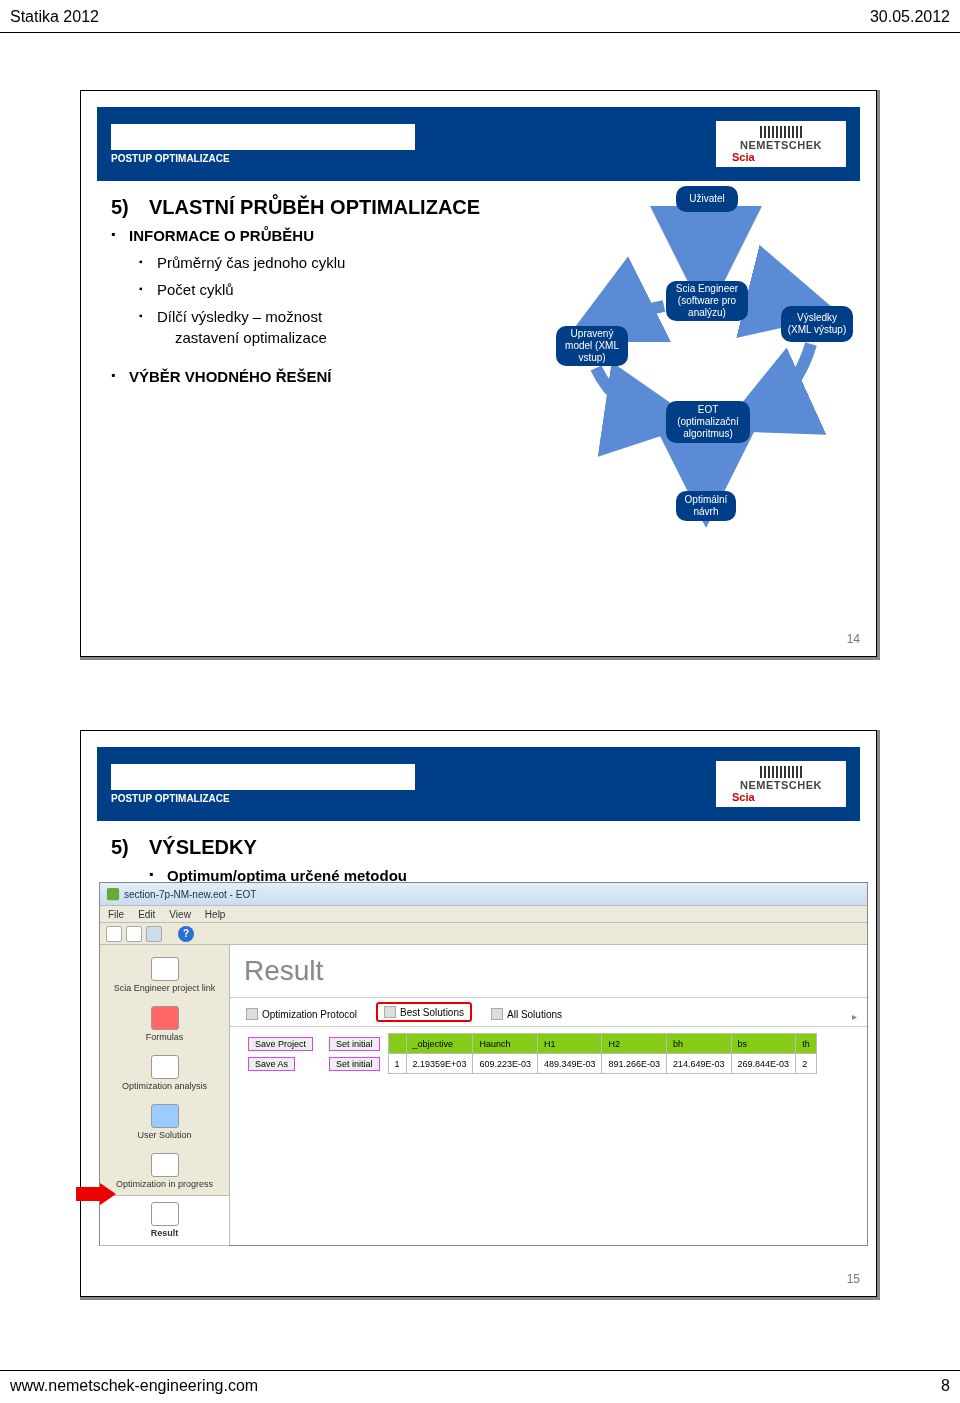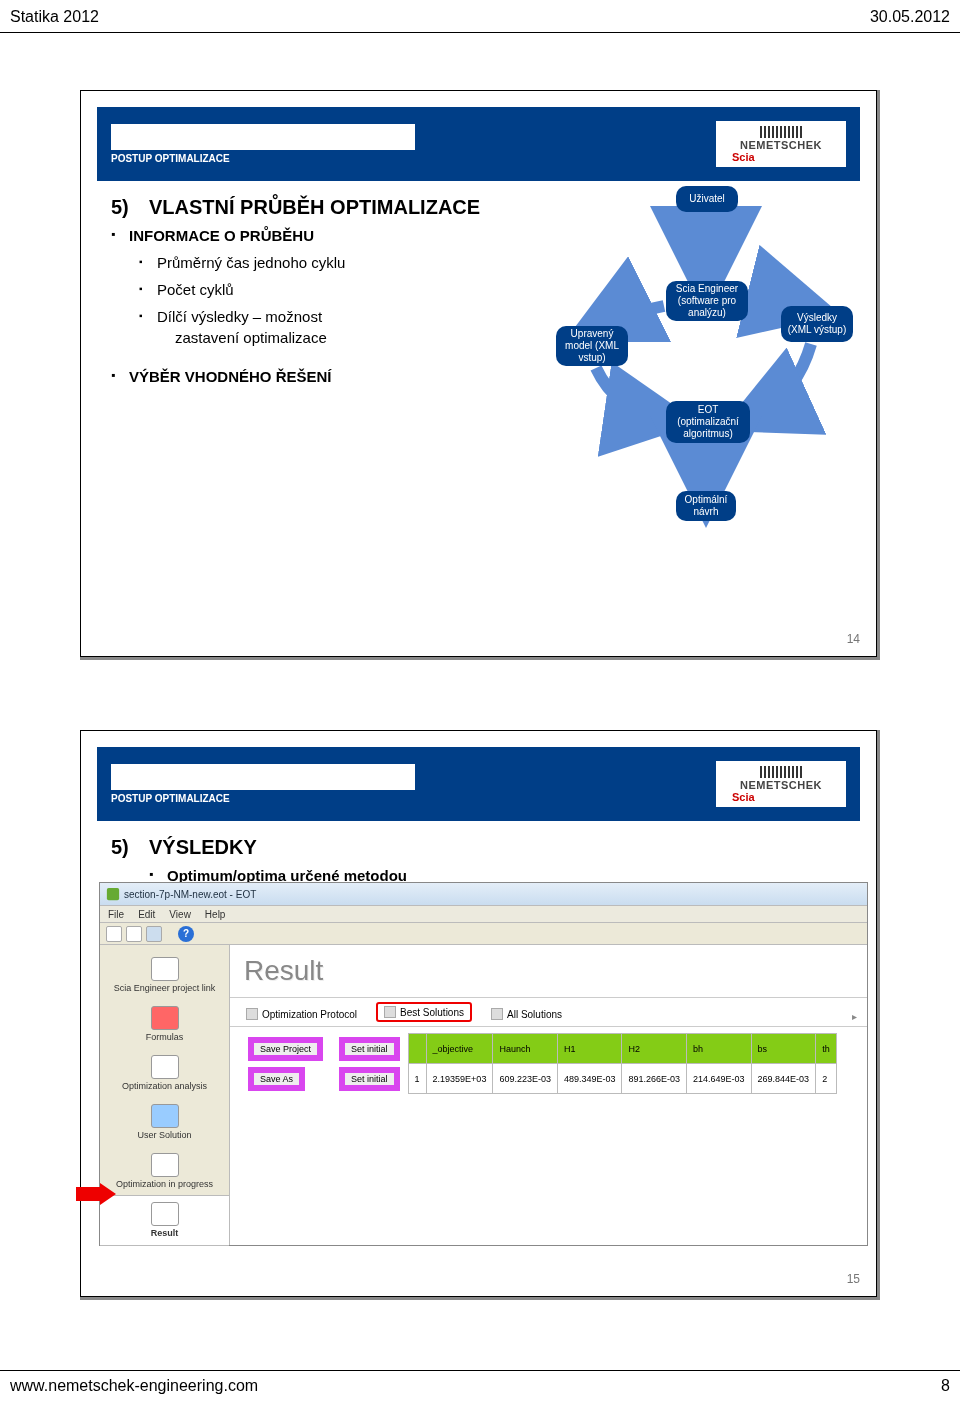--- a/index.html
+++ b/index.html
@@ -71,21 +71,21 @@
   .main { flex: 1; background: #fff; position: relative; }
   .big-result { font-size: 28px; color: #888; padding: 10px 14px; font-weight: normal; text-shadow: 1px 1px 0 #eee; }
   .tabs { display: flex; gap: 13px; padding: 4px 10px; border-top: 1px solid #ccc; border-bottom: 1px solid #ccc; align-items: flex-end; font-size: 10px; }
   .tab { display: flex; align-items: center; gap: 4px; padding: 2px 6px; }
   .tab .ti { width: 12px; height: 12px; background: #ddd; border: 1px solid #aaa; }
   .tab.highlight { border: 2px solid #e00; border-radius: 3px; }
   .pane { padding: 6px 10px; font-size: 9px; }
   .tbl { border-collapse: collapse; font-size: 9px; }
   .tbl td, .tbl th { border: 1px solid #bbb; padding: 2px 6px; text-align: left; white-space: nowrap; }
   .tbl th { background: #84cc16; font-weight: normal; }
-  .btn { display: inline-block; border: 6px solid #d946ef; background: #eee; padding: 1px 6px; font-size: 9px; margin: 1px 2px; }
+  .btn { display: inline-block; border: 1px solid #d946ef; background: #eee; padding: 1px 6px; font-size: 9px; margin: 1px 2px; }
 
   .handle { position: absolute; left: 131px; top: 62px; width: 6px; bottom: 0; background: #ece9d8; border-right: 1px solid #bbb; cursor: col-resize; }
   .handle span { position: absolute; left: 1px; top: 50%; font-size: 8px; color: #666; }
 </style>
 </head>
 <body>
 
 <div class="page-header">
   <span>Statika 2012</span>
   <span>30.05.2012</span>

